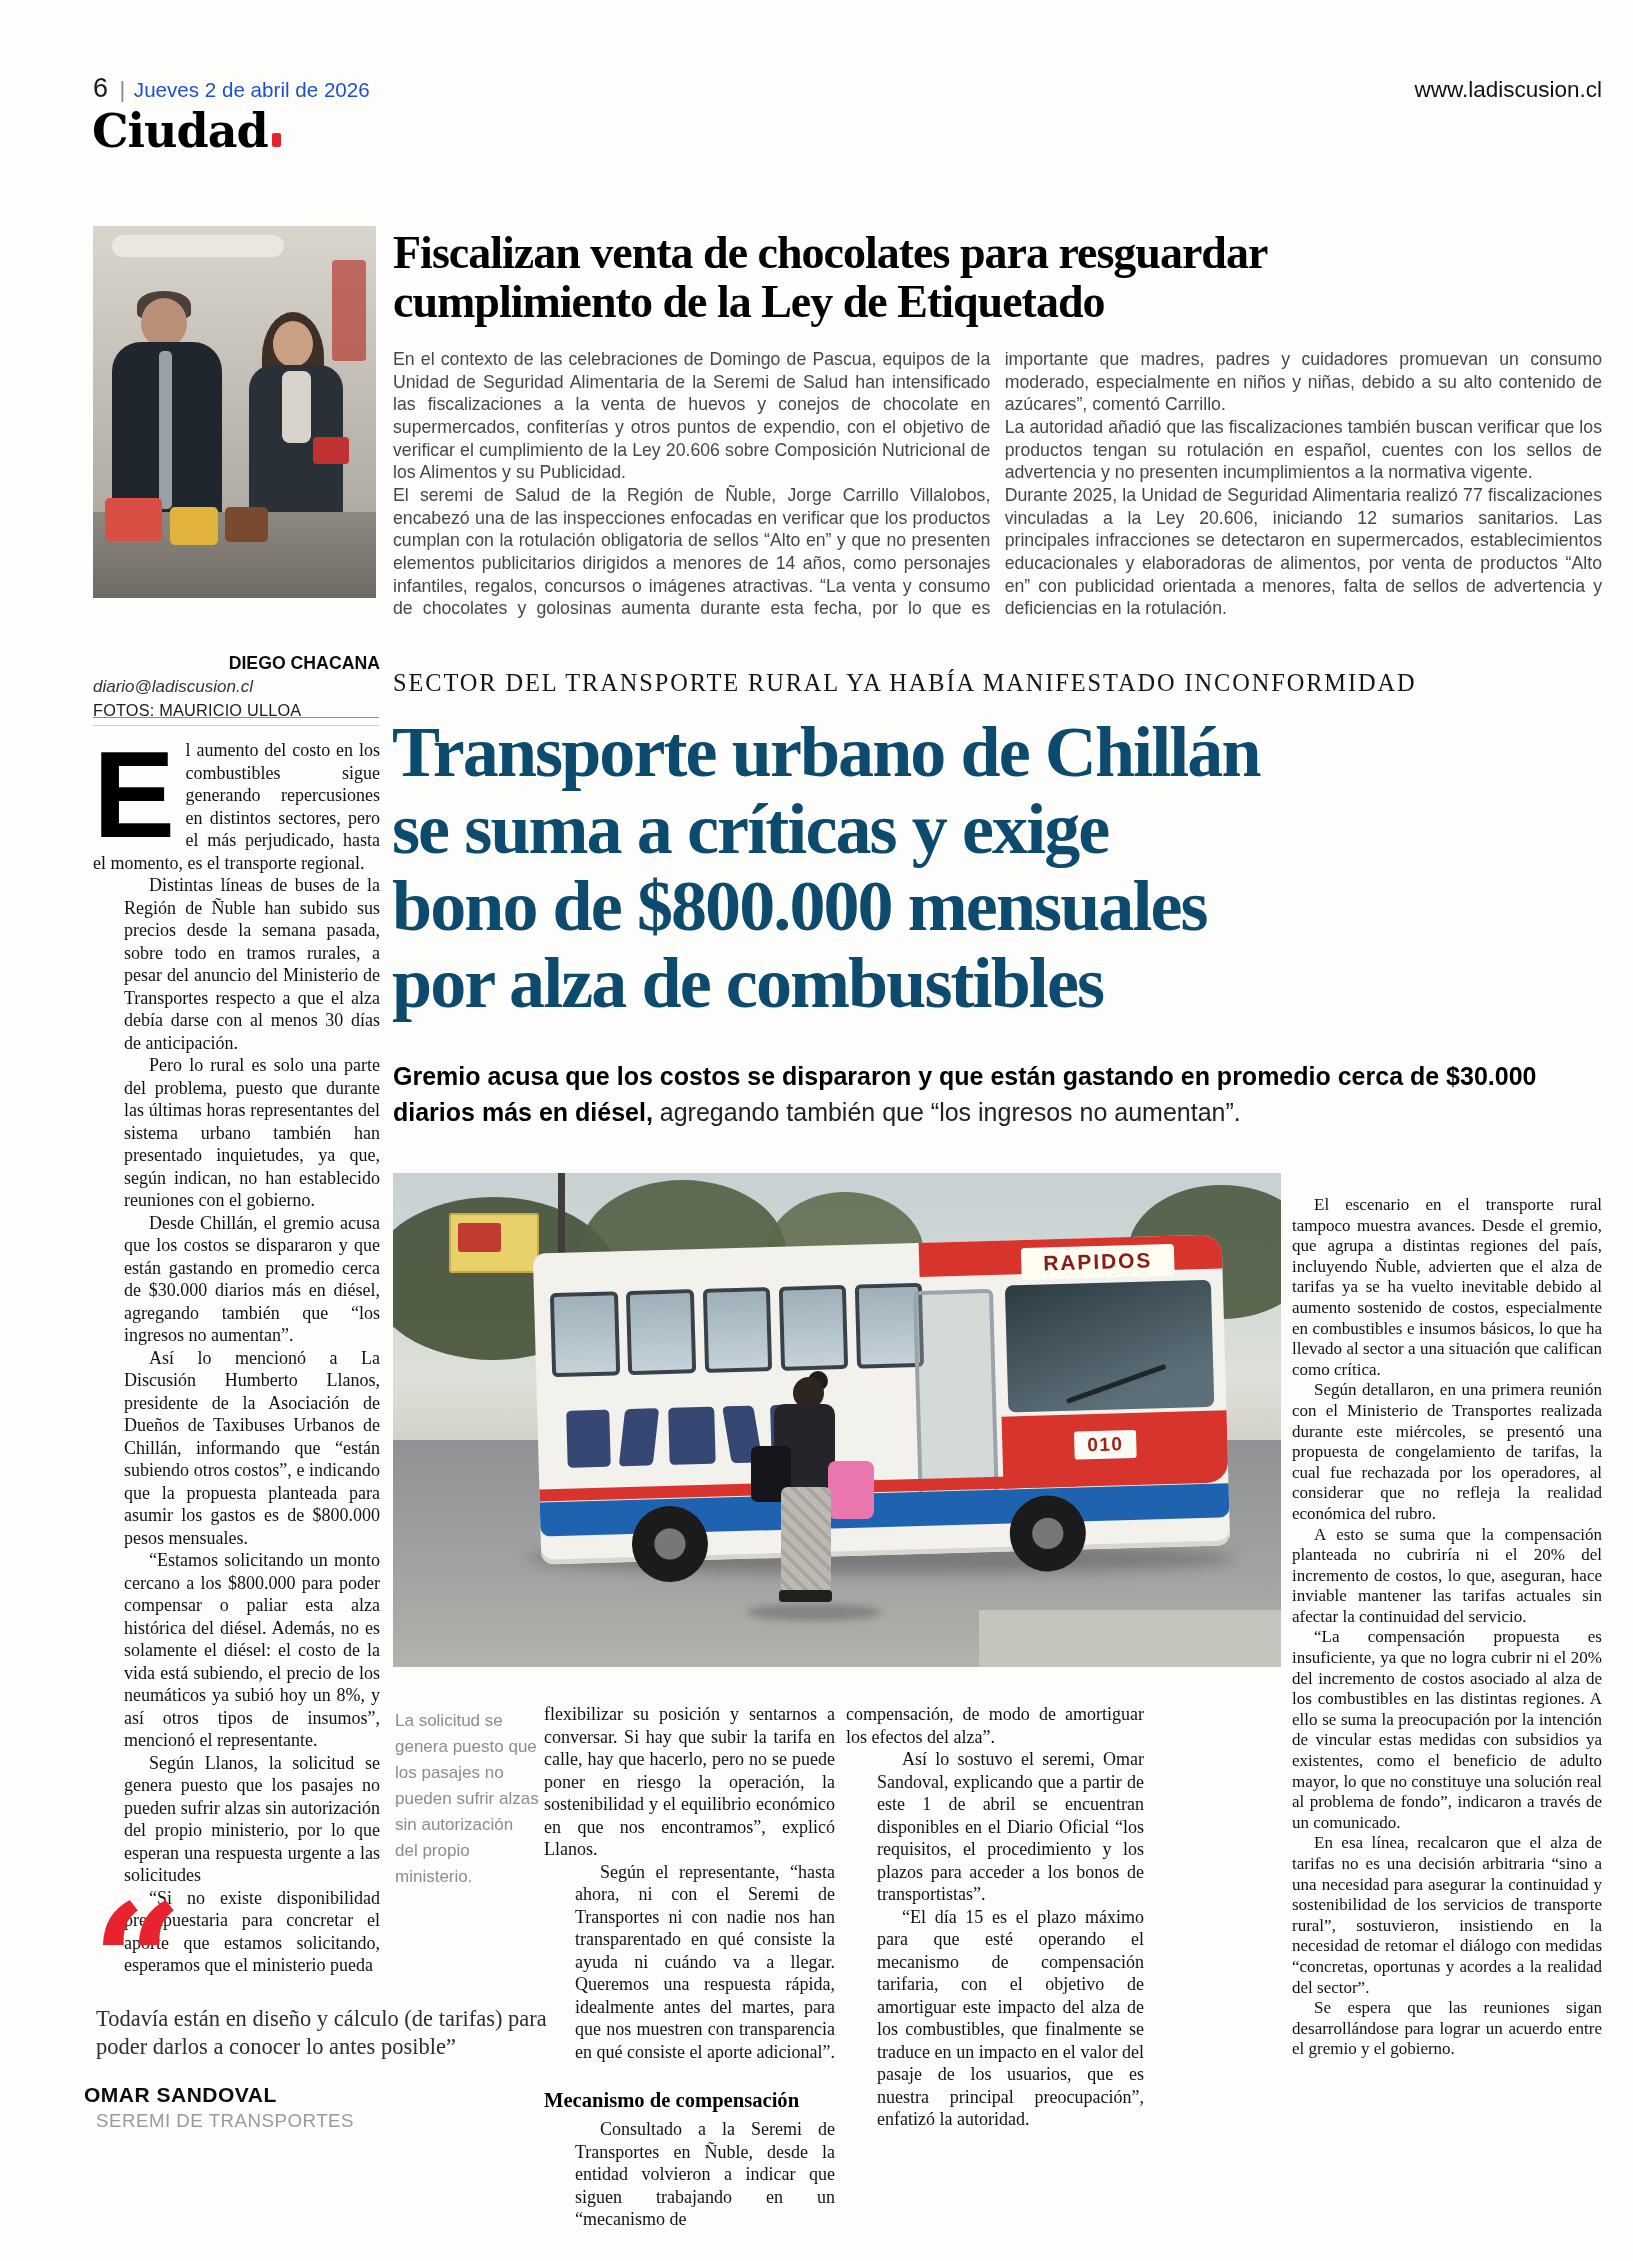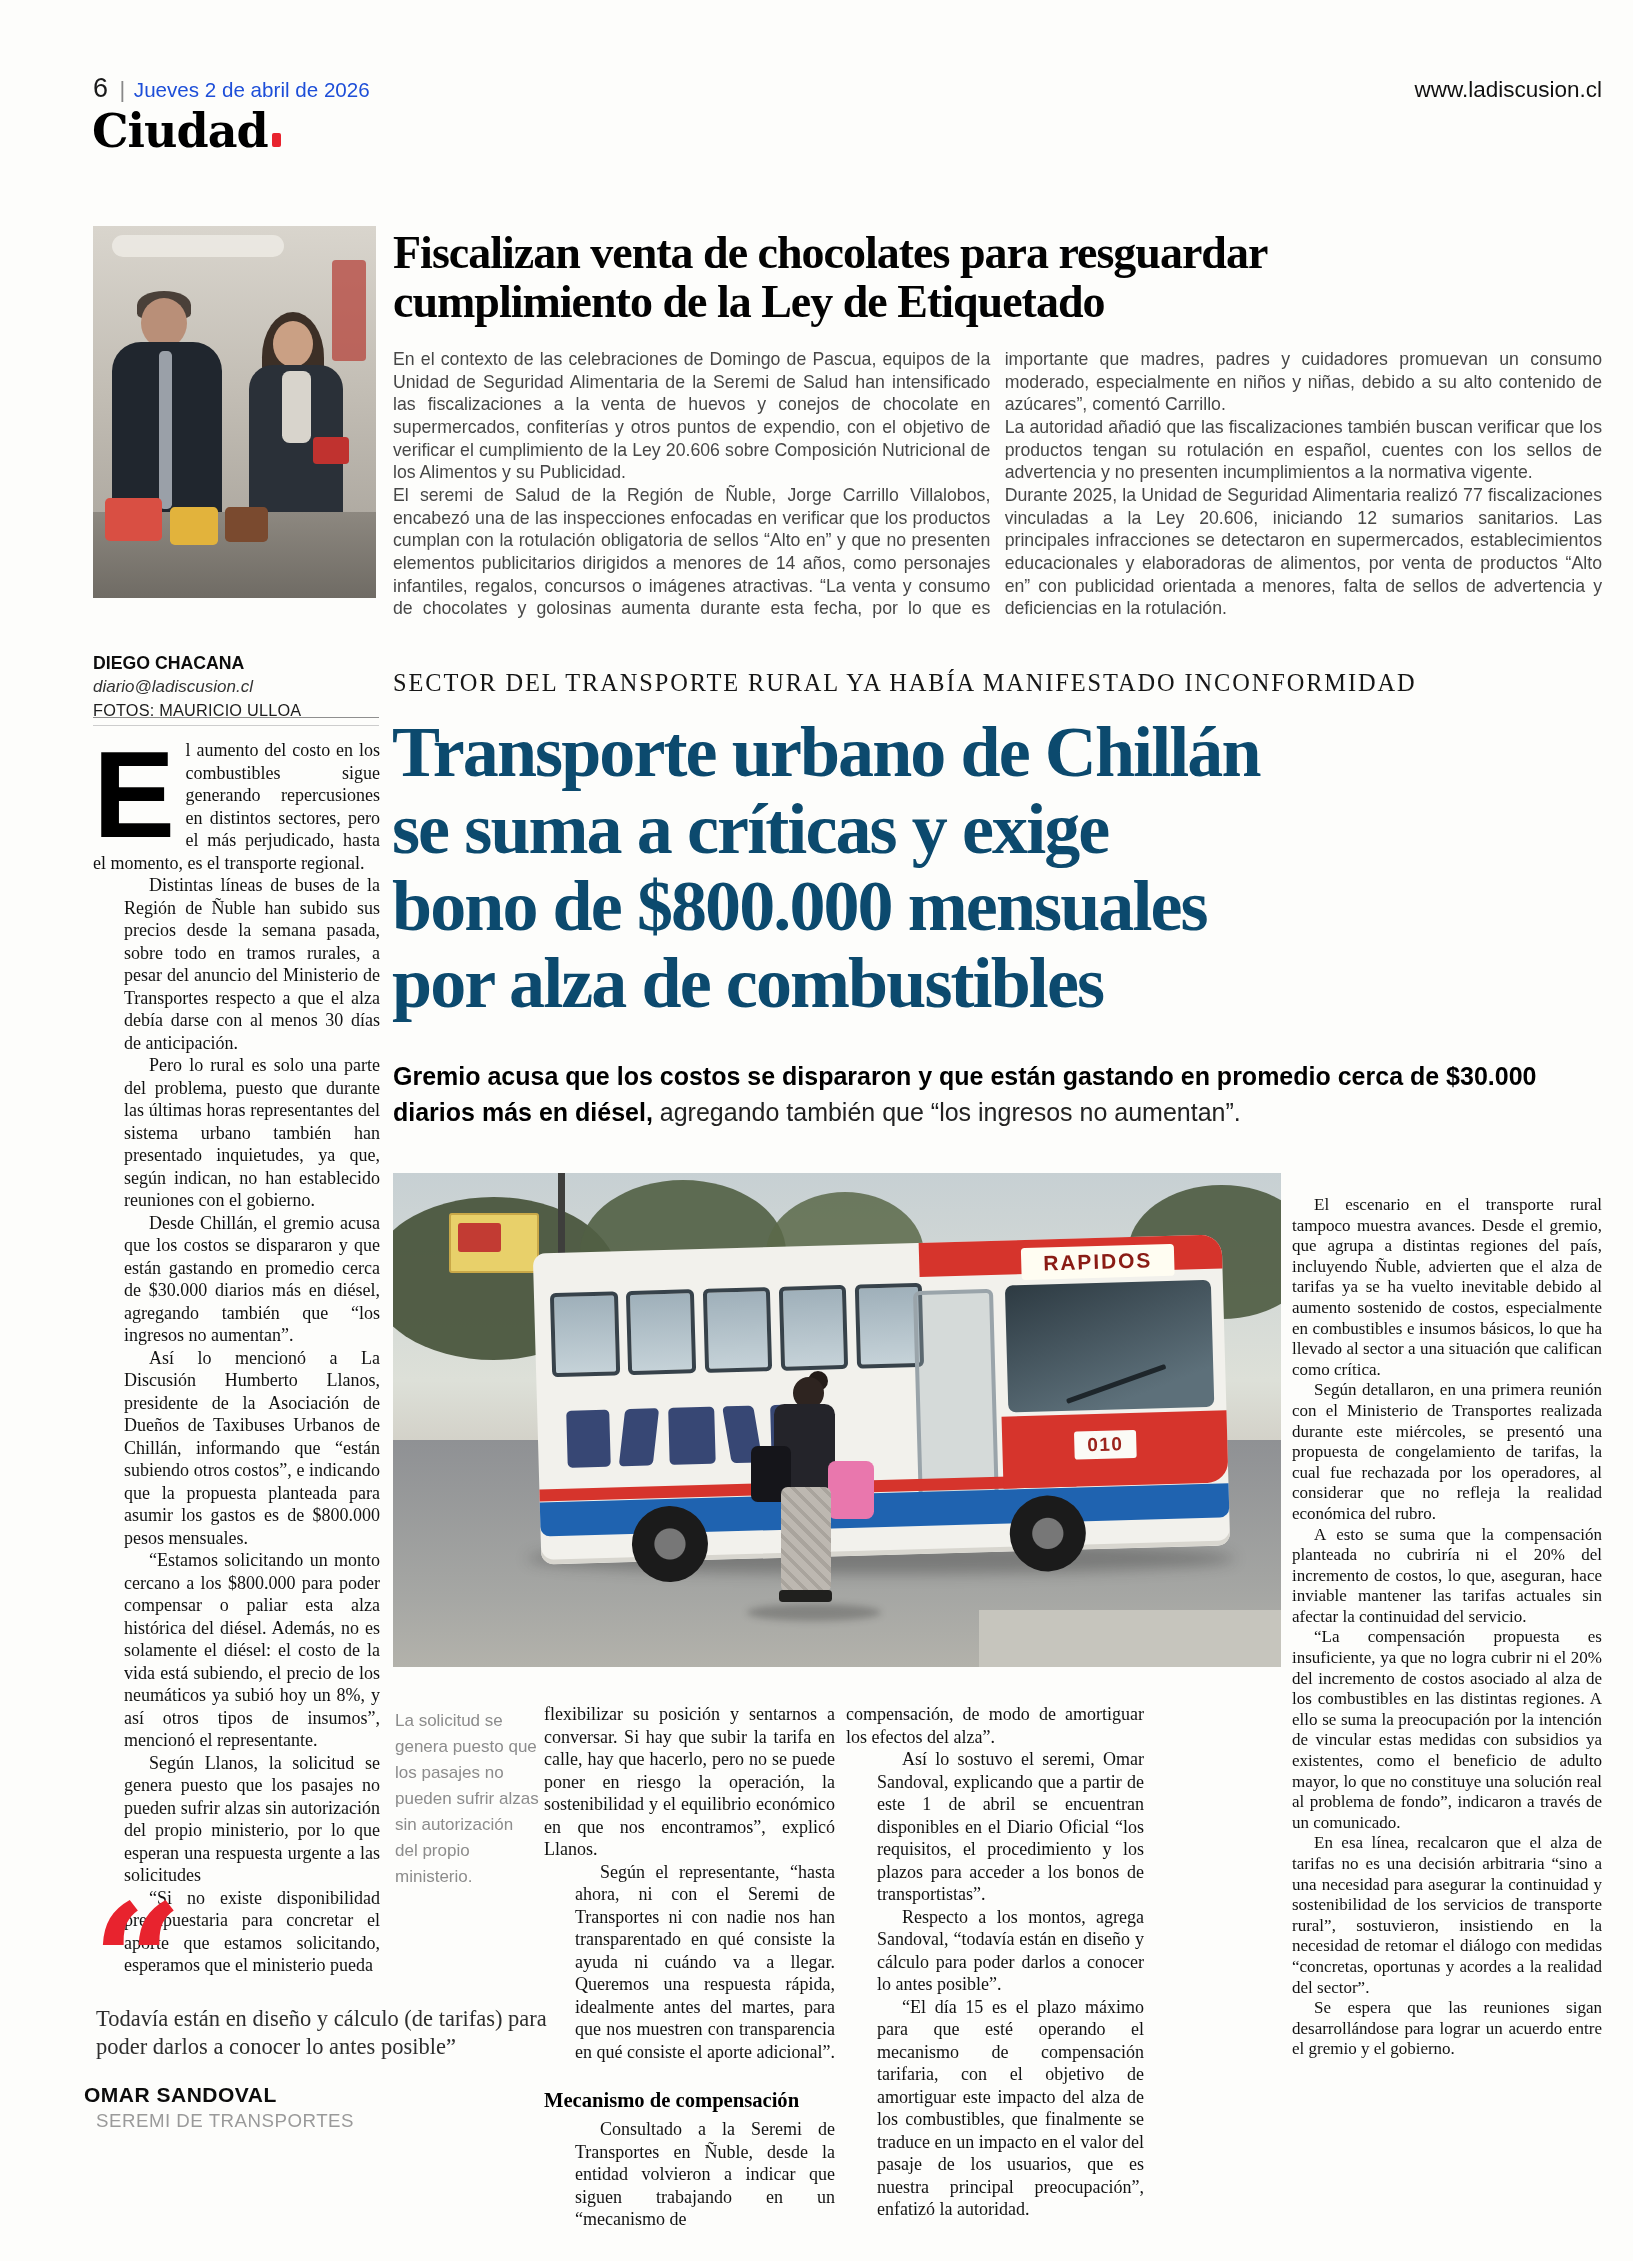--- a/index.html
+++ b/index.html
@@ -39,21 +39,21 @@
   .tp-item{position:absolute;left:72px;top:120px;width:36px;height:27px;background:#c0322f;border-radius:3.8px;}
 
   .top-headline{left:393px;top:229px;width:1216px;font:700 46px/1.06 "Liberation Serif",serif;
                 letter-spacing:-1px;color:#030303;}
   .top-body{left:393px;top:348px;width:1209px;height:281px;column-count:2;column-gap:14.4px;
             font:400 17.7px/1.28 "Liberation Sans",sans-serif;color:#474747;text-align:justify;hyphens:auto;}
   .top-body p{margin:0;}
 
   
   .byline{left:93px;top:651px;width:287px;}
-  .by-name{font:700 17.7px/1.4 "Liberation Sans",sans-serif;color:#0d0d0d;}
+  .by-name{font:700 17.7px/1.4 "Liberation Sans",sans-serif;color:#0d0d0d;text-align:right;}
   .by-mail{font:italic 400 17px/1.35 "Liberation Sans",sans-serif;color:#333;}
   .by-fotos{font:400 16.3px/1.4 "Liberation Sans",sans-serif;color:#1c1c1c;letter-spacing:0.2px;}
   .rule1{left:93px;top:717px;width:286px;height:1.4px;background:#8f8f8f;}
   .rule2{left:93px;top:725px;width:286px;height:1px;background:#cdcdcd;}
   .kicker{left:393px;top:668px;width:1216px;font:400 24.4px/1.2 "Liberation Serif",serif;
           letter-spacing:1.9px;color:#161616;}
 
   
   .headline{left:392px;top:714px;width:1225px;font:700 72px/77px "Liberation Serif",serif;
             letter-spacing:-1.9px;color:#0c4a6e;}
@@ -268,21 +268,20 @@
 
   <div class="abs serifcol col2">
     <p>flexibilizar su posición y sentarnos a conversar. Si hay que subir la tarifa en calle, hay que hacerlo, pero no se puede poner en riesgo la operación, la sostenibilidad y el equilibrio económico en que nos encontramos”, explicó Llanos.</p>
     <p class="ind">Según el representante, “hasta ahora, ni con el Seremi de Transportes ni con nadie nos han transparentado en qué consiste la ayuda ni cuándo va a llegar. Queremos una respuesta rápida, idealmente antes del martes, para que nos muestren con transparencia en qué consiste el aporte adicional”.</p>
     <p class="colsub">Mecanismo de compensación</p>
     <p class="ind">Consultado a la Seremi de Transportes en Ñuble, desde la entidad volvieron a indicar que siguen trabajando en un “mecanismo de</p>
   </div>
   <div class="abs serifcol col3">
     <p>compensación, de modo de amortiguar los efectos del alza”.</p>
     <p class="ind">Así lo sostuvo el seremi, Omar Sandoval, explicando que a partir de este 1 de abril se encuentran disponibles en el Diario Oficial “los requisitos, el procedimiento y los plazos para acceder a los bonos de transportistas”.</p>
-    <p class="ind">Respecto a los montos, agrega Sandoval, “todavía están en diseño y cálculo para poder darlos a conocer lo antes posible”.</p>
     <p class="ind">“El día 15 es el plazo máximo para que esté operando el mecanismo de compensación tarifaria, con el objetivo de amortiguar este impacto del alza de los combustibles, que finalmente se traduce en un impacto en el valor del pasaje de los usuarios, que es nuestra principal preocupación”, enfatizó la autoridad.</p>
   </div>
 
   <div class="abs sidebar">
     <p class="ind">El escenario en el transporte rural tampoco muestra avances. Desde el gremio, que agrupa a distintas regiones del país, incluyendo Ñuble, advierten que el alza de tarifas ya se ha vuelto inevitable debido al aumento sostenido de costos, especialmente en combustibles e insumos básicos, lo que ha llevado al sector a una situación que califican como crítica.</p>
     <p class="ind">Según detallaron, en una primera reunión con el Ministerio de Transportes realizada durante este miércoles, se presentó una propuesta de congelamiento de tarifas, la cual fue rechazada por los operadores, al considerar que no refleja la realidad económica del rubro.</p>
     <p class="ind">A esto se suma que la compensación planteada no cubriría ni el 20% del incremento de costos, lo que, aseguran, hace inviable mantener las tarifas actuales sin afectar la continuidad del servicio.</p>
     <p class="ind">“La compensación propuesta es insuficiente, ya que no logra cubrir ni el 20% del incremento de costos asociado al alza de los combustibles en las distintas regiones. A ello se suma la preocupación por la intención de vincular estas medidas con subsidios ya existentes, como el beneficio de adulto mayor, lo que no constituye una solución real al problema de fondo”, indicaron a través de un comunicado.</p>
     <p class="ind">En esa línea, recalcaron que el alza de tarifas no es una decisión arbitraria “sino a una necesidad para asegurar la continuidad y sostenibilidad de los servicios de transporte rural”, sostuvieron, insistiendo en la necesidad de retomar el diálogo con medidas “concretas, oportunas y acordes a la realidad del sector”.</p>
     <p class="ind">Se espera que las reuniones sigan desarrollándose para lograr un acuerdo entre el gremio y el gobierno.</p>

